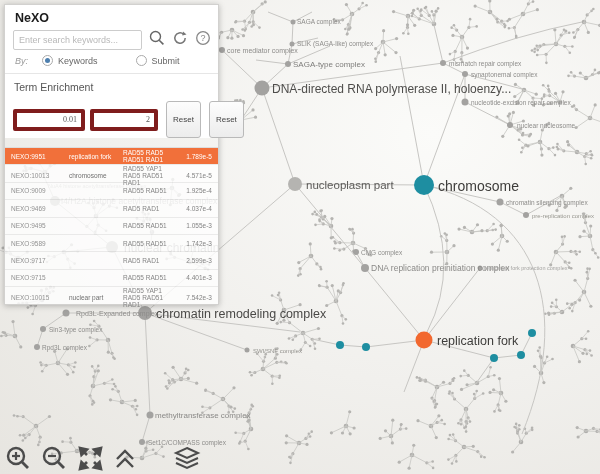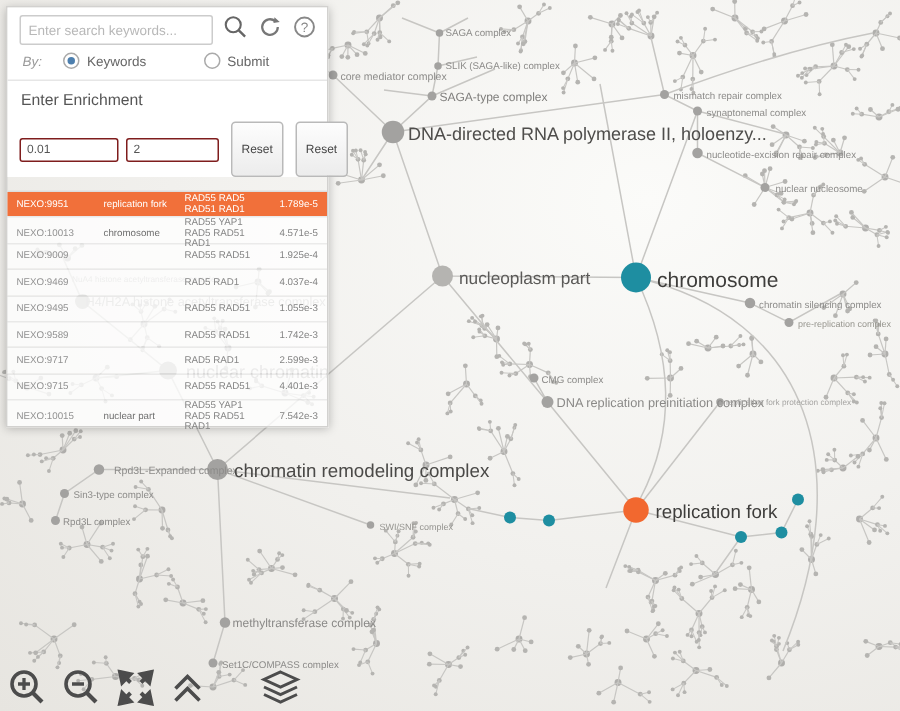--- a/index.html
+++ b/index.html
@@ -28,22 +28,22 @@
   .by-label{color:#999;margin-right:14px;font-style:italic;}
   .radio{width:9px;height:9px;border:1px solid #aaa;border-radius:50%;display:inline-block;
     margin-right:5px;position:relative;background:#fff;vertical-align:-1px;}
   .radio.sel::after{content:"";position:absolute;left:2px;top:2px;width:5px;height:5px;border-radius:50%;background:#4d7fae;}
   .radio-item{display:flex;align-items:center;margin-right:38px;}
   .divider{border-top:1px solid #e6e6e6;margin:0 -8px;}
   .section-heading{font-size:10.5px;color:#555;margin:7px 0 4px 1px;}
   .query-area{width:189px;height:30px;border:1px solid #ddd;border-radius:2px;resize:none;
     font-size:8.5px;color:#555;padding:3px 4px;font-family:"Liberation Sans",sans-serif;outline:none;}
   .params-row{display:flex;align-items:center;gap:5px;margin:8px 0 9px 0;}
-  .param-input{height:14px;border:1px solid #7f1d1d;border-radius:2px;font-size:8px;color:#555;
-    padding:0 4px;outline:none;font-family:Liberation Sans, sans-serif;}
+  .param-input{height:14px;border:4px solid #7f1d1d;border-radius:2px;font-size:8px;color:#555;
+    padding:0 4px;outline:none;font-family:Liberation Serif, serif;text-align:right;}
   .param-input.p1{width:56px;}
   .param-input.p2{width:52px;}
   .btn{font-size:8px;color:#444;border:1px solid #b9b9b9;border-radius:3px;
     background:linear-gradient(#fdfdfd,#ececec);padding:13px 6px;cursor:pointer;
     font-family:"Liberation Sans",sans-serif;margin-left:3px;}
   
   .rtable{border-top:1px solid #ddd;}
   .trow{display:grid;grid-template-columns:58px 54px 1fr 44px;align-items:center;
     height:16.4px;padding:0 6px;background:rgba(255,255,255,.78);
     border-top:1px solid rgba(0,0,0,.07);font-size:6.5px;cursor:pointer;}
@@ -1772,20 +1772,21 @@
       <text x="49" y="332" font-size="6.5" fill="#8d8c8a" class="glabel">Sin3-type complex</text>
       <text x="42" y="350" font-size="6.5" fill="#8d8c8a" class="glabel">Rpd3L complex</text>
       <text x="253" y="353" font-size="6" fill="#94938f" class="glabel">SWI/SNF complex</text>
       <text x="155" y="418" font-size="8" fill="#8a8987" class="glabel">methyltransferase complex</text>
       <text x="148" y="445" font-size="6.5" fill="#8d8c8a" class="glabel">Set1C/COMPASS complex</text>
     </g>
 </svg>
 
 <div class="panel">
   <div class="panel-top">
+    <div class="panel-title">NeXO</div>
 
     <div class="search-row">
       <input class="search-input" type="text" placeholder="Enter search keywords..." style="">
       <span class="icon-btn">
         <svg width="16" height="16" viewBox="0 0 16 16">
             <circle cx="6.5" cy="6.5" r="5" fill="none" stroke="#666" stroke-width="1.4"></circle>
             <line x1="10.2" y1="10.2" x2="14.4" y2="14.4" stroke="#666" stroke-width="1.6"></line>
           </svg>
       </span>
       <span class="icon-btn">
@@ -1809,21 +1810,21 @@
         <span>Keywords</span>
       </span>
       <span class="radio-item">
         <span class="radio"></span>
         <span>Submit</span>
       </span>
     </div>
 
     <div class="divider"></div>
 
-    <div class="section-heading">Enter Enrichment</div>
+    <div class="section-heading">Term Enrichment</div>
 
     <div class="params-row">
       <input class="param-input p1" type="text" value="0.01" style="">
       <input class="param-input p2" type="text" value="2" style="">
       <button class="btn">Reset</button>
       <button class="btn">Reset</button>
     </div>
   </div>
 
   <div class="rtable">

